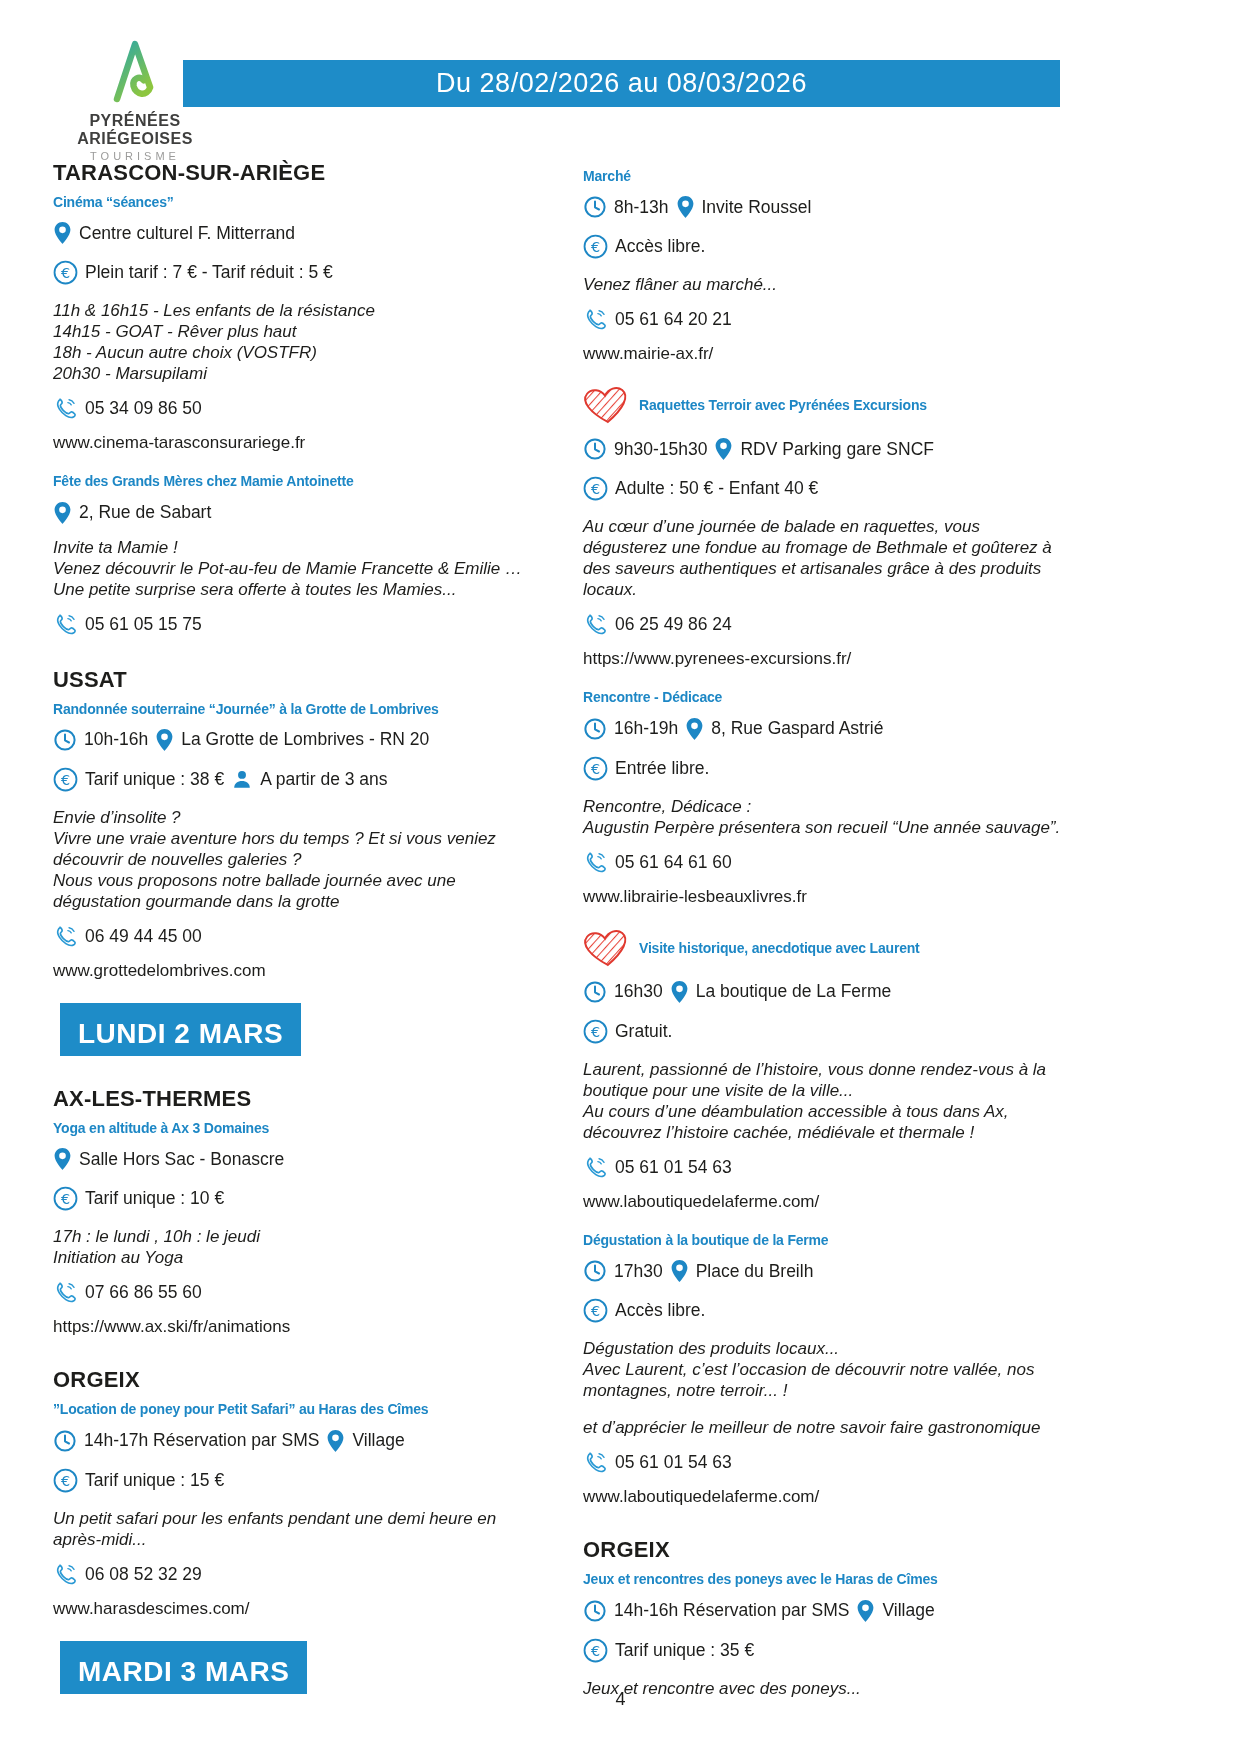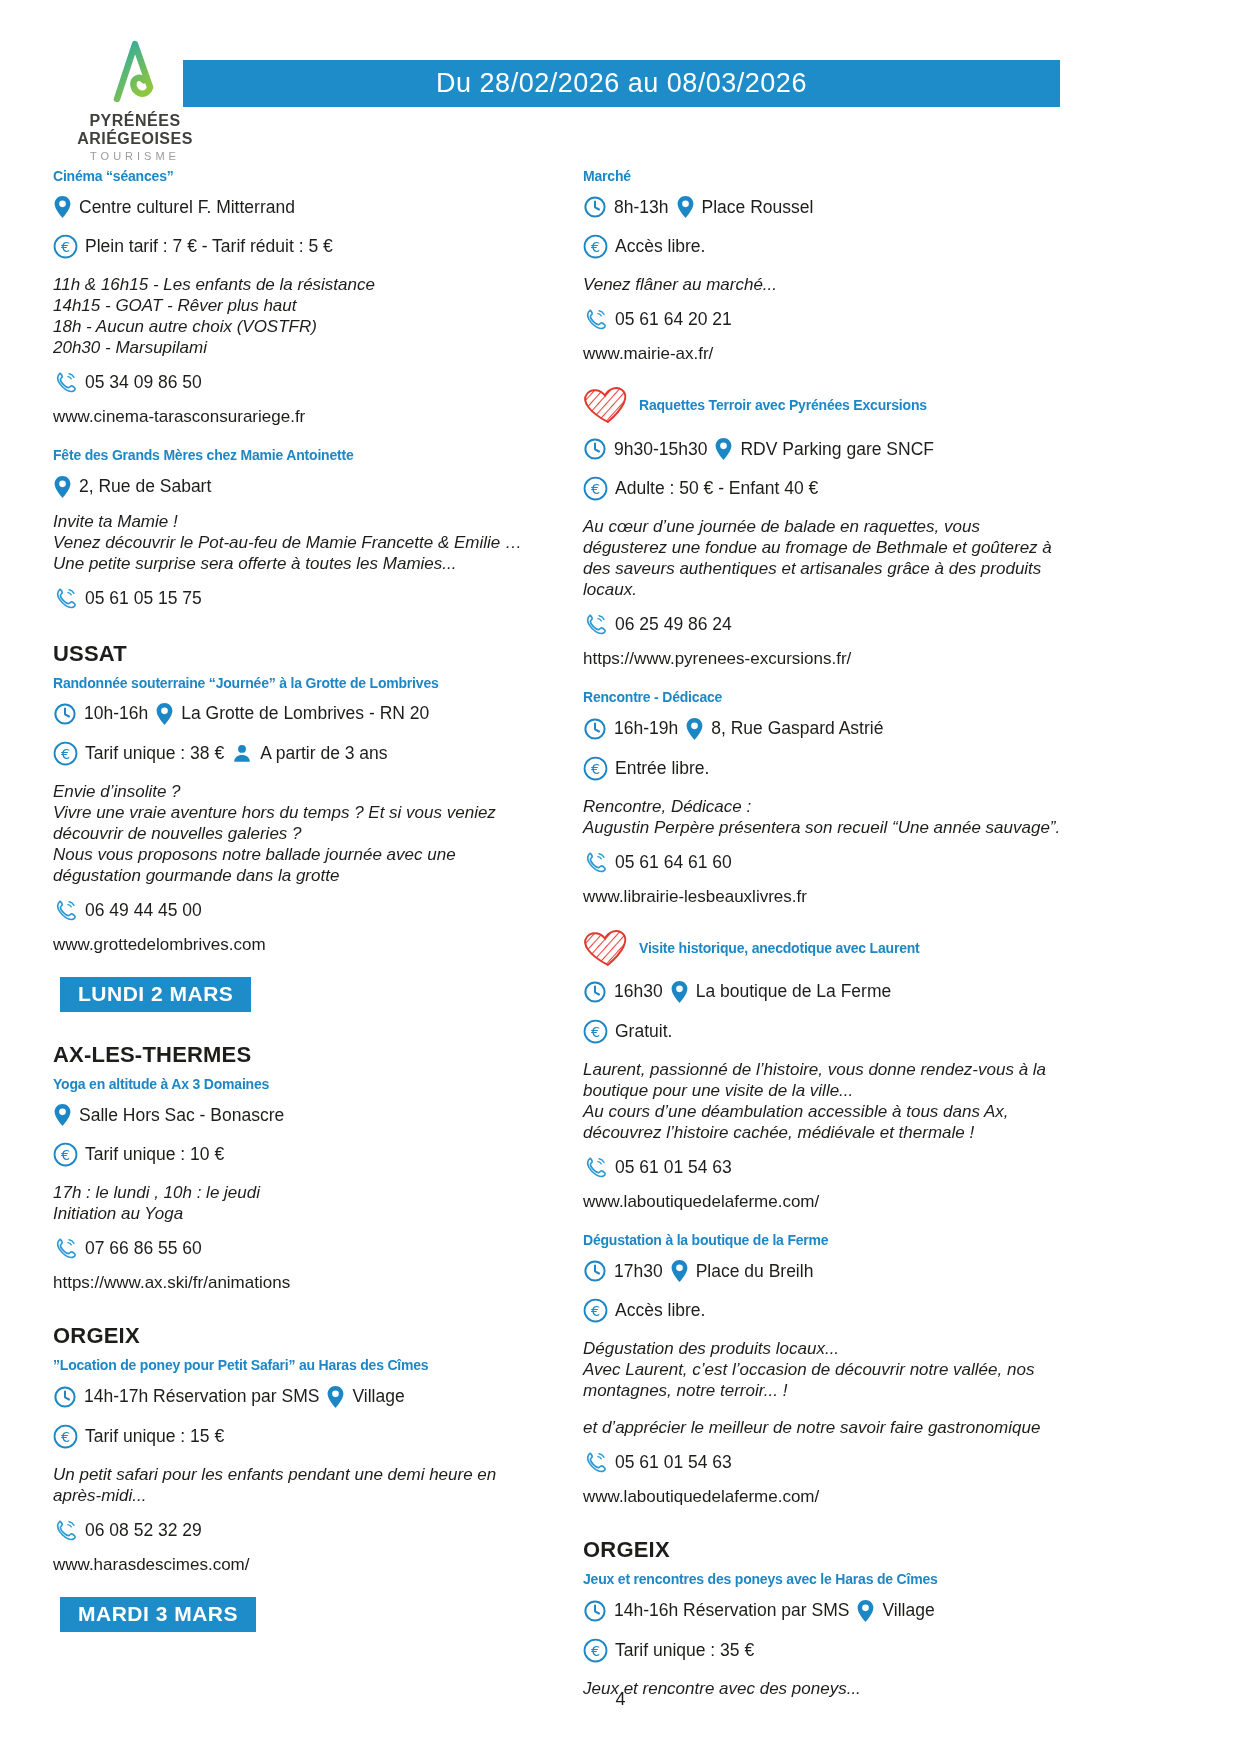--- a/index.html
+++ b/index.html
@@ -33,21 +33,21 @@
   .price-line{margin:15px 0;}
   .icon{display:inline-flex;align-items:center;justify-content:center;flex:0 0 auto;}
   .icon svg{display:block;}
   .desc{font-style:italic;font-size:17px;line-height:1.24;margin:12px 0;}
   .desc .para{margin:0 0 0;}
   .desc .para + .para{margin-top:16px;}
   .url{font-size:17px;margin:12px 0 20px;}
   .day-wrap{margin:22px 0 14px;}
   .day-banner{
     display:inline-block;background:#1e8cc8;color:#fff;font-weight:bold;
-    font-size:21px;letter-spacing:.5px;padding:5px 18px 6px;margin-left:7px;
+    font-size:28px;letter-spacing:.5px;padding:15px 18px 6px;margin-left:7px;
   }
   .page-number{position:absolute;left:0;width:100%;bottom:44px;text-align:center;font-size:18px;color:#1d1d1b;}
   .hidden-defs{position:absolute;width:0;height:0;}
 </style>
 </head>
 <body>
 
 <svg class="hidden-defs" aria-hidden="true">
   <defs>
     <pattern id="heartHatch" width="4.2" height="4.2" patternTransform="rotate(48)" patternUnits="userSpaceOnUse">
@@ -68,20 +68,21 @@
     </svg>
   </span>
   <div class="logo-l1">PYRÉNÉES</div>
   <div class="logo-l2">ARIÉGEOISES</div>
   <div class="logo-l3">TOURISME</div>
 </div>
 
 <div class="banner">Du 28/02/2026 au 08/03/2026</div>
 
 <div class="col col-left" id="col-left">
+    <div class="city">TARASCON-SUR-ARIÈGE</div>
     <div class="event">
       <div class="event-title">Cinéma “séances”</div>
       <div class="line ">
         <span class="icon">
           <svg width="19" height="24" viewBox="0 0 24 30">
             <path d="M12 1C6.5 1 2 5.5 2 11c0 7.2 10 18 10 18s10-10.8 10-18C22 5.5 17.5 1 12 1zm0 14.2a4.2 4.2 0 1 1 0-8.4 4.2 4.2 0 0 1 0 8.4z" fill="#1d87c5"></path>
           </svg>
         </span>
         <span class="txt">Centre culturel F. Mitterrand</span>
       </div>
@@ -289,21 +290,21 @@
             <circle cx="12" cy="12" r="9.6" fill="none" stroke="#1d87c5" stroke-width="2"></circle>
             <path d="M12 6.5v5.8l4 2.2" fill="none" stroke="#1d87c5" stroke-width="2" stroke-linecap="round" stroke-linejoin="round"></path>
           </svg>
         </span>
         <span class="txt">8h-13h</span>
         <span class="icon">
           <svg width="19" height="24" viewBox="0 0 24 30">
             <path d="M12 1C6.5 1 2 5.5 2 11c0 7.2 10 18 10 18s10-10.8 10-18C22 5.5 17.5 1 12 1zm0 14.2a4.2 4.2 0 1 1 0-8.4 4.2 4.2 0 0 1 0 8.4z" fill="#1d87c5"></path>
           </svg>
         </span>
-        <span class="txt">Place Roussel</span>
+        <span class="txt">Invite Roussel</span>
       </div>
       <div class="line price-line">
         <span class="icon">
           <svg width="25" height="25" viewBox="0 0 26 26">
             <circle cx="13" cy="13" r="11.4" fill="none" stroke="#1d87c5" stroke-width="1.9"></circle>
             <text x="13" y="18.2" text-anchor="middle" font-size="15" font-family="DejaVu Sans, sans-serif" fill="#1d87c5">€</text>
           </svg>
         </span>
         <span class="txt">Accès libre.</span>
       </div>

